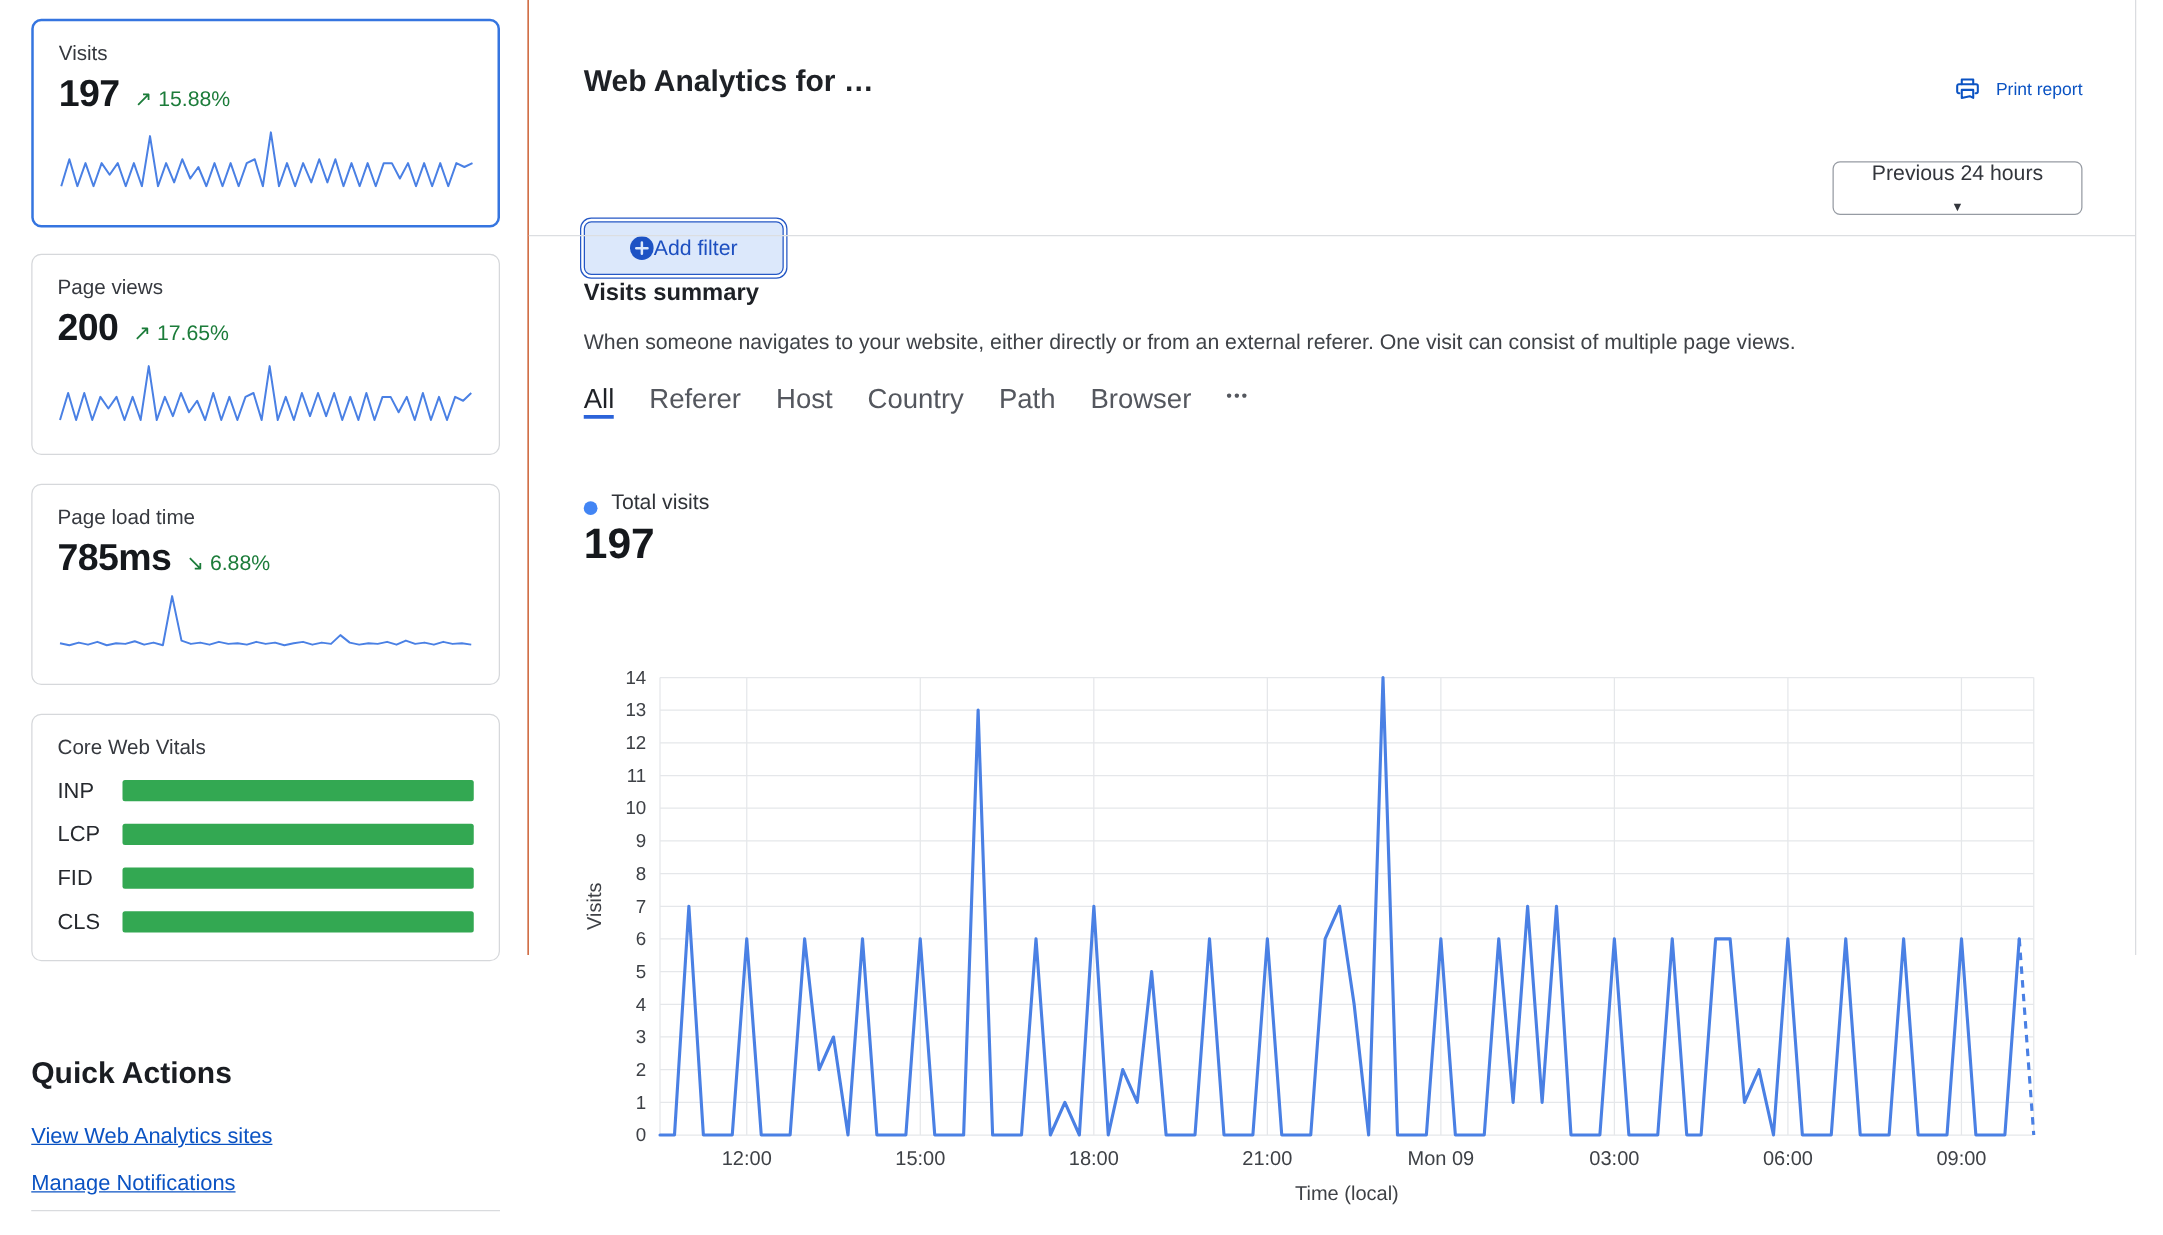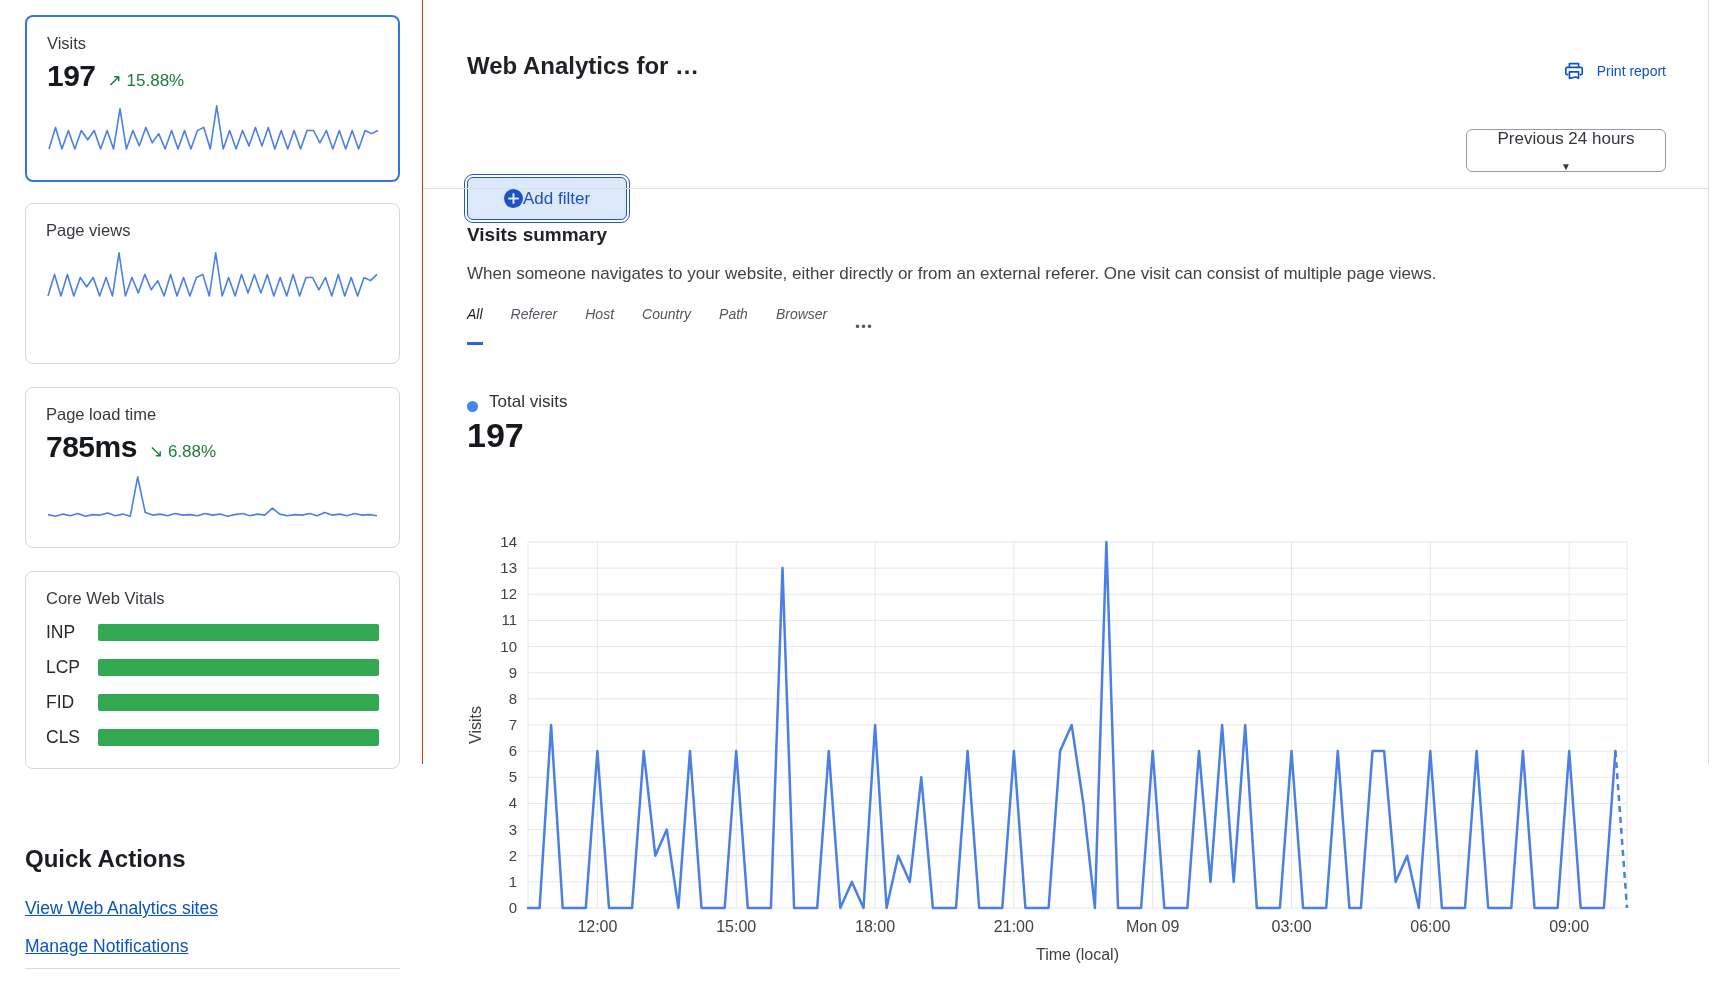--- a/index.html
+++ b/index.html
@@ -46,21 +46,21 @@
   .range-select { position:absolute; right:42px; top:129px; height:43px; min-width:200px;
     display:flex; align-items:center; justify-content:center; gap:12px; padding:0 16px;
     background:#fff; border:1px solid #969ba3; border-radius:6px; font-size:17px; color:#33363c; cursor:pointer;flex-direction:column; }
   .caret { font-size:10px; color:#33363c; }
   .header-divider { position:absolute; left:0; top:188px; width:100%; height:1px; background:#dcdee1; }
 
   .section-title { position:absolute; left:44px; top:224px; font-size:19px; font-weight:700; color:#1e2126; }
   .section-desc { position:absolute; left:44px; top:264px; font-size:17px; color:#3f4247; }
 
   .tabs { position:absolute; left:44px; top:306px; display:flex; align-items:flex-end; gap:28px; }
-  .tab { font-size:14px; color:#54575e; padding-bottom:20px; cursor:pointer; border-bottom:3px solid transparent;font-style:italic; }
+  .tab { font-size:22px; color:#54575e; padding-bottom:0; cursor:pointer; border-bottom:3px solid transparent; }
   .tab.active { color:#1f2227; border-bottom:3px solid #2b63d9; }
   .tab-more { font-size:13px; letter-spacing:1.5px; color:#54575e; padding-bottom:11px; cursor:pointer; }
 
   .legend { position:absolute; left:44px; top:392px; display:flex; align-items:flex-end; gap:11px; }
   .legend-dot { width:11px; height:11px; border-radius:50%; background:#4285f4; }
   .legend-label { font-size:17px; color:#303338; }
   .total-value { position:absolute; left:44px; top:416px; font-size:34px; font-weight:700; color:#15181c; }
 
   #main-chart { position:absolute; left:28px; top:520px; }
   .axis-num { font-size:15px; fill:#3e4146; }
@@ -77,20 +77,24 @@
       <span class="metric-value">197</span>
       <span class="delta"><span>↗</span> <span>15.88%</span></span>
     </div>
     <svg class="spark" width="333" height="48" viewBox="0 0 333 48">
         <polyline points="2.0,47.0 8.5,25.4 14.9,47.0 21.4,28.5 27.8,47.0 34.3,28.5 40.7,37.8 47.2,28.5 53.6,47.0 60.1,28.5 66.5,47.0 73.0,6.9 79.4,47.0 85.9,28.5 92.3,43.9 98.8,25.4 105.2,40.8 111.7,31.6 118.1,47.0 124.6,28.5 131.0,47.0 137.5,28.5 143.9,47.0 150.4,28.5 156.8,25.4 163.3,47.0 169.7,3.9 176.2,47.0 182.6,28.5 189.1,47.0 195.5,28.5 202.0,43.9 208.4,25.4 214.9,43.9 221.3,25.4 227.8,47.0 234.2,28.5 240.7,47.0 247.1,28.5 253.6,47.0 260.0,28.5 266.5,28.5 272.9,40.8 279.4,28.5 285.8,47.0 292.3,28.5 298.7,47.0 305.2,28.5 311.6,47.0 318.1,28.5 324.5,31.6 331.0,28.5" fill="none" stroke="#4a80e4" stroke-width="1.6" stroke-linejoin="round"></polyline>
       </svg>
   </div>
 
   <div class="card" id="card-pageviews">
     <div class="card-label">Page views</div>
+    <div class="value-row">
+      <span class="metric-value">200</span>
+      <span class="delta"><span>↗</span> <span>17.65%</span></span>
+    </div>
     <svg class="spark" width="333" height="48" viewBox="0 0 333 48">
         <polyline points="2.0,47.0 8.5,25.4 14.9,47.0 21.4,25.4 27.8,47.0 34.3,28.5 40.7,37.8 47.2,28.5 53.6,47.0 60.1,28.5 66.5,47.0 73.0,3.9 79.4,47.0 85.9,28.5 92.3,43.9 98.8,25.4 105.2,40.8 111.7,31.6 118.1,47.0 124.6,25.4 131.0,47.0 137.5,28.5 143.9,47.0 150.4,28.5 156.8,25.4 163.3,47.0 169.7,3.9 176.2,47.0 182.6,28.5 189.1,47.0 195.5,25.4 202.0,43.9 208.4,25.4 214.9,43.9 221.3,25.4 227.8,47.0 234.2,28.5 240.7,47.0 247.1,25.4 253.6,47.0 260.0,28.5 266.5,28.5 272.9,40.8 279.4,28.5 285.8,47.0 292.3,25.4 298.7,47.0 305.2,28.5 311.6,47.0 318.1,28.5 324.5,31.6 331.0,25.4" fill="none" stroke="#4a80e4" stroke-width="1.6" stroke-linejoin="round"></polyline>
       </svg>
   </div>
 
   <div class="card" id="card-pageload">
     <div class="card-label">Page load time</div>
     <div class="value-row">
       <span class="metric-value">785ms</span>
       <span class="delta"><span>↘</span> <span>6.88%</span></span>

